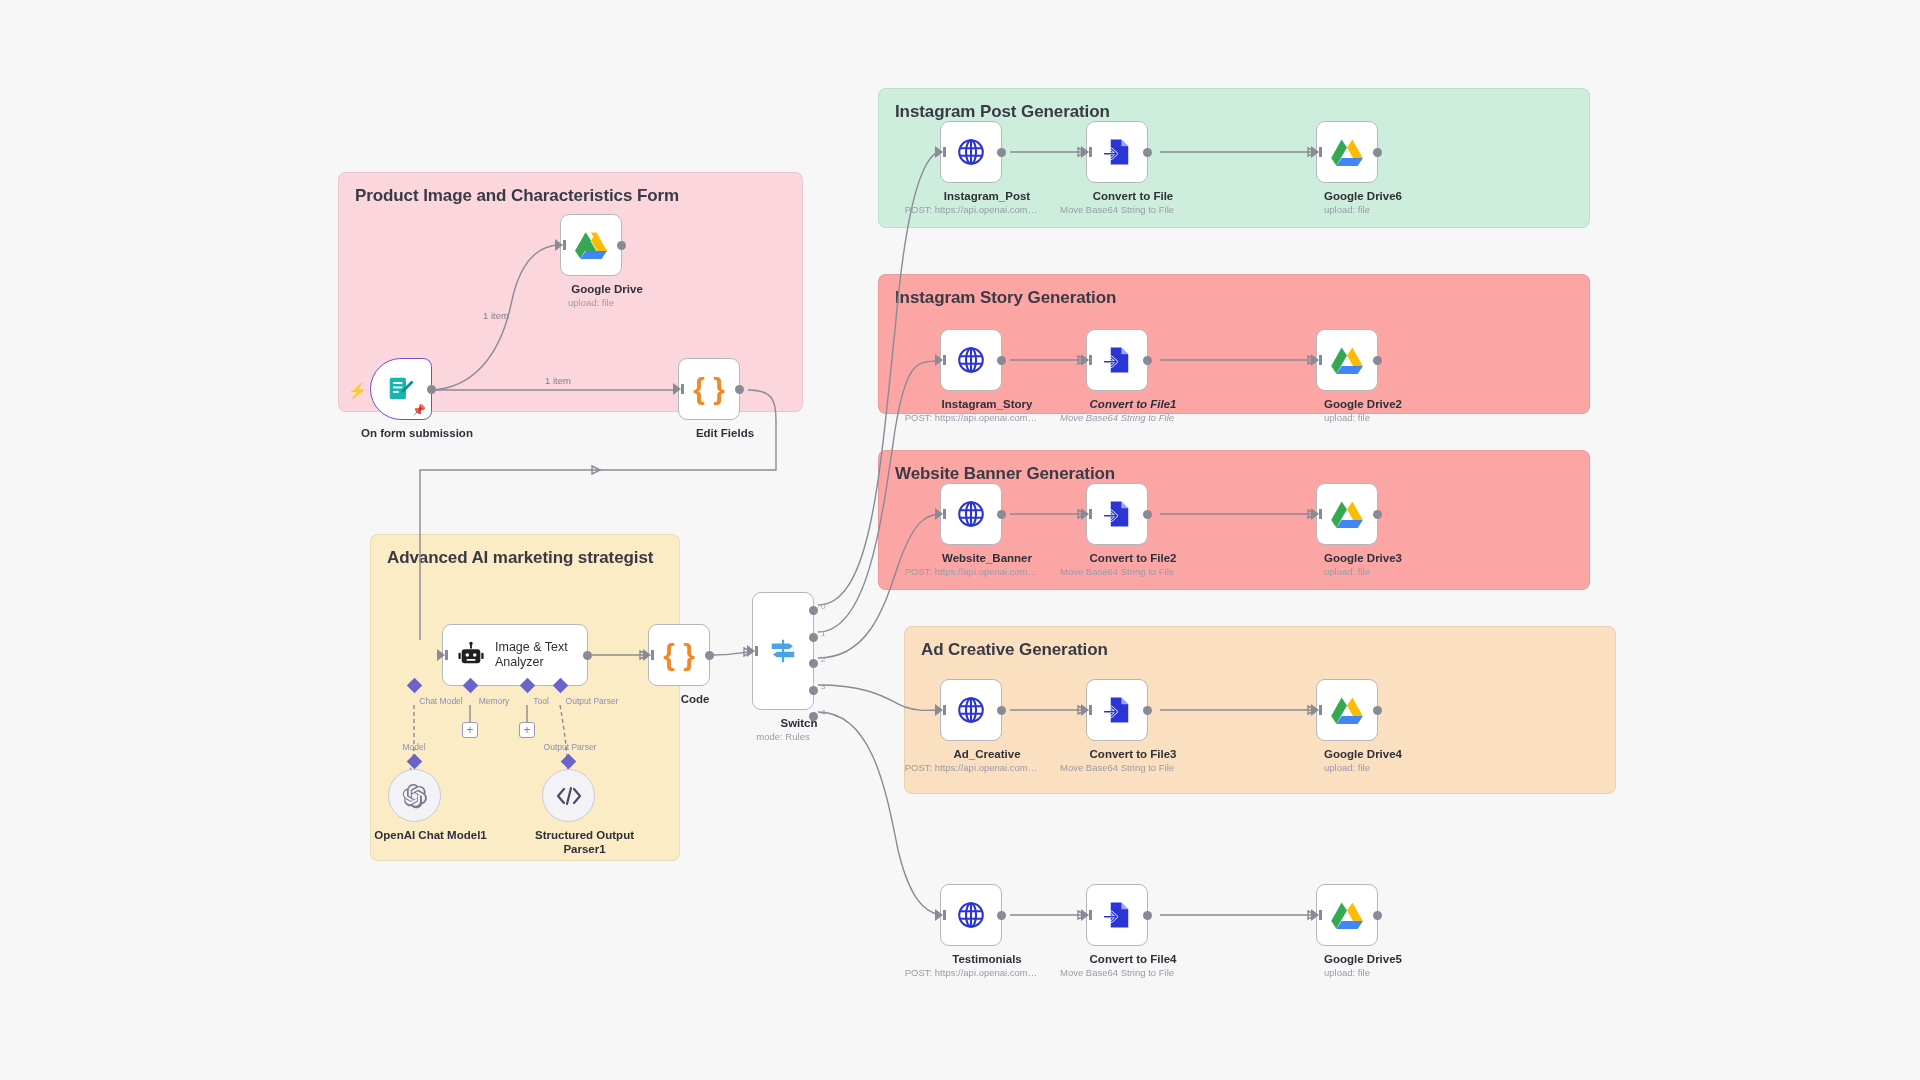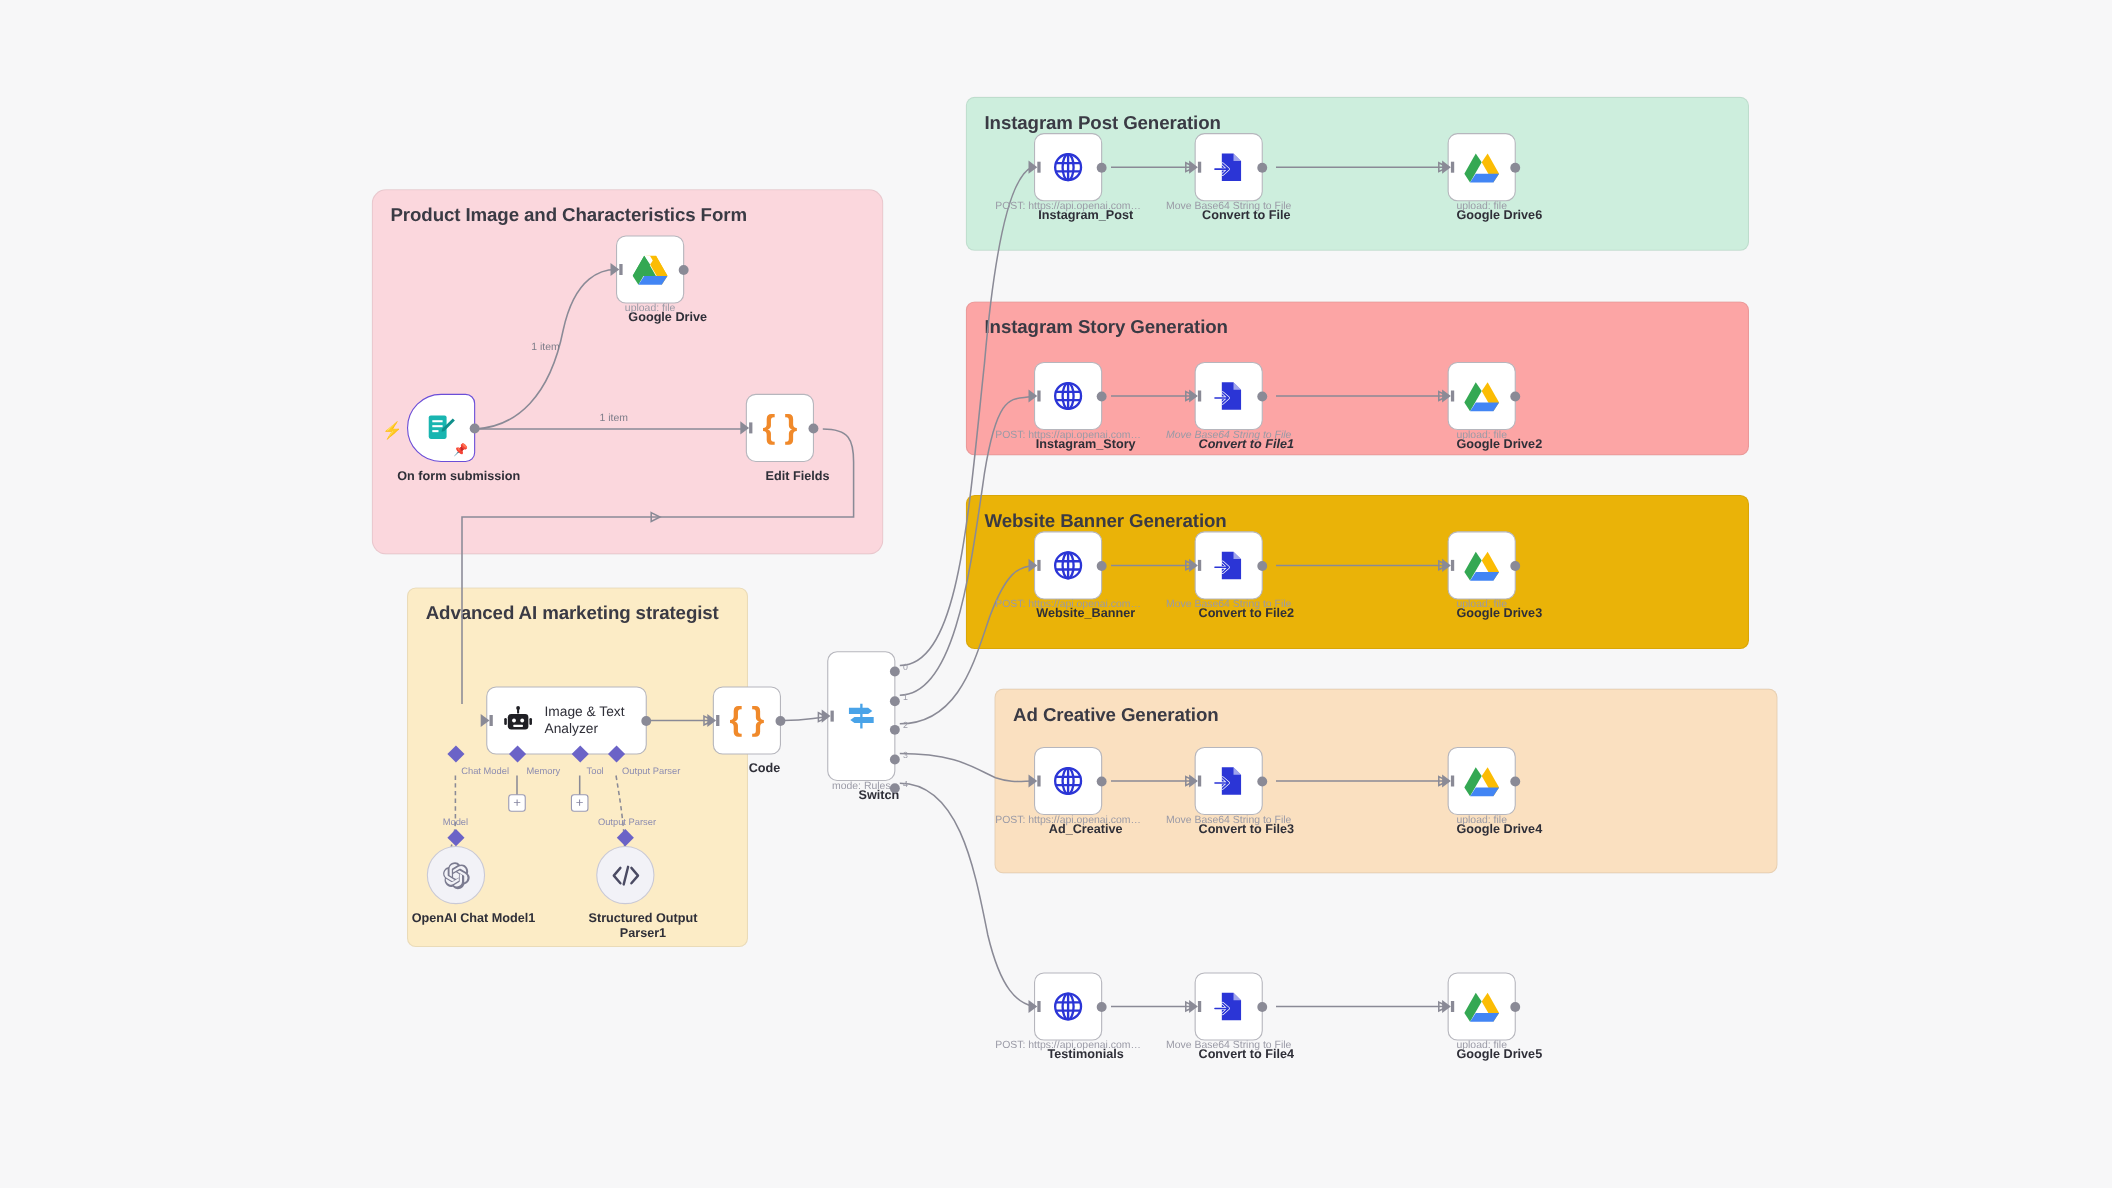--- a/index.html
+++ b/index.html
@@ -74,20 +74,21 @@
     text-align: center;
     line-height: 1.25;
     margin-left: 16px;
   }
   .node-label.wrap { white-space: normal; width: 110px; }
   .node-sub {
     position: absolute;
     top: 100%;
     left: 50%;
     transform: translateX(-50%);
+    margin-top: 22px;
     font-size: 9.5px;
     color: #9a9aa6;
     white-space: nowrap;
     text-align: center;
   }
   .node-inline-title {
     font-size: 12.5px;
     font-weight: 400;
     color: #2f2f38;
     line-height: 1.18;
@@ -226,35 +227,35 @@
       <path d="M 1078,911 L 1086,915 L 1078,919 Z" fill="#8a8a96" stroke="none"></path>
     <path d="M 1160,915 L 1316,915"></path>
       <path d="M 1308,911 L 1316,915 L 1308,919 Z" fill="#8a8a96" stroke="none"></path>
 
     <path d="M 414,705 L 414,745 C 414,765 405,775 414,780" stroke-dasharray="4 3"></path>
     <path d="M 470,705 L 470,730" stroke-dasharray="0"></path>
     <path d="M 527,705 L 527,730" stroke-dasharray="0"></path>
     <path d="M 560,705 C 566,740 568,760 568,780" stroke-dasharray="4 3"></path>
   </svg>
 
-  <div class="group" style="left:338px; top:172px; width:465px; height:332px; background:#fbd7dd;border-radius:13px;">
+  <div class="group" style="left:338px; top:172px; width:465px; height:240px; background:#fbd7dd;">
     <div class="group-title">Product Image and Characteristics Form</div>
   </div>
 
   <div class="group" style="left:370px; top:534px; width:310px; height:327px; background:#fcecc6;">
     <div class="group-title">Advanced AI marketing strategist</div>
   </div>
 
   <div class="group" style="left:878px; top:88px; width:712px; height:140px; background:#cdeedd;">
     <div class="group-title">Instagram Post Generation</div>
   </div>
   <div class="group" style="left:878px; top:274px; width:712px; height:140px; background:#fca5a5;">
     <div class="group-title">Instagram Story Generation</div>
   </div>
-  <div class="group" style="left:878px; top:450px; width:712px; height:140px; background:#eab308;">
+  <div class="group" style="left:878px; top:450px; width:712px; height:140px; background:#fca5a5;">
     <div class="group-title">Website Banner Generation</div>
   </div>
   <div class="group" style="left:904px; top:626px; width:712px; height:168px; background:#fae0c0;padding-left:32px;">
     <div class="group-title">Ad Creative Generation</div>
   </div>
 
   <div class="bolt" style="left:348px; top:382px;">⚡</div>
   <div class="node trigger" style="left:370px; top:358px;">
     <svg width="30" height="30" viewBox="0 0 24 24">
       <rect x="3" y="3" width="13" height="17" rx="1.5" fill="#19b5b0"></rect>

